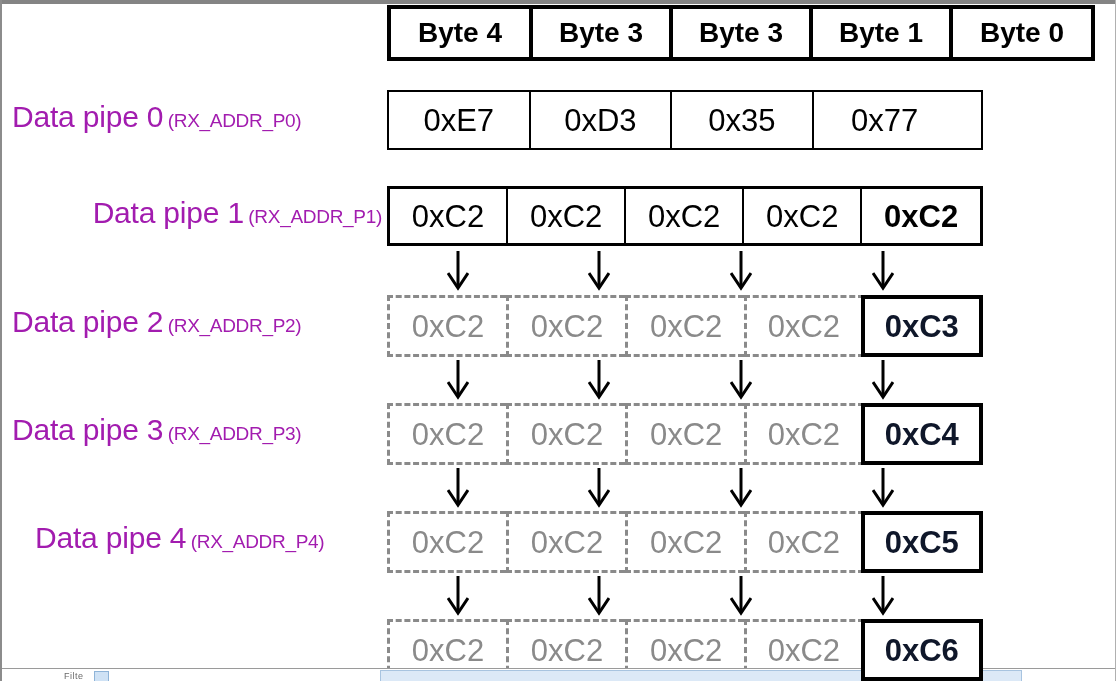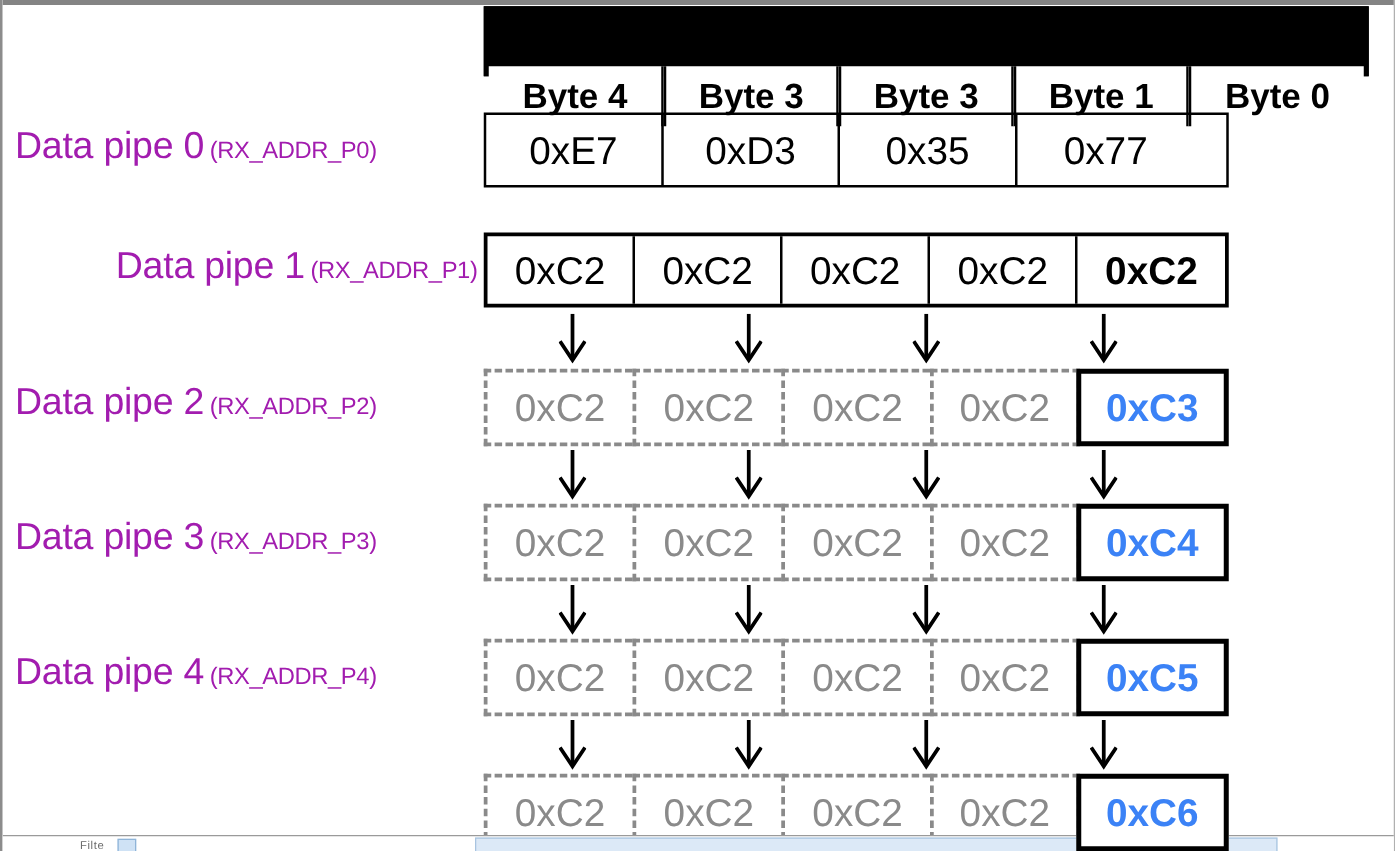--- a/index.html
+++ b/index.html
@@ -97,21 +97,20 @@
     width: 708px;
   }
   #row-header .cell {
     height: 48px;
     background: #ffffff;
     font-weight: bold;
     font-size: 28px;
     border-left: 2px solid #000;
     border-right: 2px solid #000;
     width: 140px;
-    margin-top: 44px;
   }
   #row-header .cell:first-child { border-left: none; }
   #row-header .cell:last-child  { border-right: none; }
 
   
   #row-p0 {
     top: 90px;
     height: 60px;
     border: 2px solid #000;
     box-sizing: border-box;
@@ -146,21 +145,21 @@
   .row-inherit .cell.ghost {
     color: #8a8a8a;
     border: 3px dashed #8a8a8a;
     border-right: none;
     margin-right: 0;
   }
   .row-inherit .cell.ghost.last-ghost {
     border-right: 3px dashed #8a8a8a;
   }
   .row-inherit .cell.own {
-    color: #3b82f6;
+    color: #0f172a;
     font-weight: bold;
     border: 4px solid #000;
     background: #ffffff;
     position: relative;
     z-index: 3;
     margin-left: -3px;
     width: 144.6px;
   }
 
   #row-p2 { top: 295px; }
@@ -189,21 +188,21 @@
     letter-spacing: -0.2px;
   }
   .label .reg {
     font-size: 19px;
     letter-spacing: -0.3px;
   }
   #lab-p0 { top: 100px; }
   #lab-p1 { top: 196px; text-align: right; }
   #lab-p2 { top: 305px; }
   #lab-p3 { top: 413px; }
-  #lab-p4 { top: 521px; }
+  #lab-p4 { top: 521px; margin-left: 23px; }
   #lab-p5 { top: 629px; }
 </style>
 </head>
 <body>
 
 <div id="page">
 
   <div class="chrome-top"></div>
 
   <div class="label" id="lab-p0">

